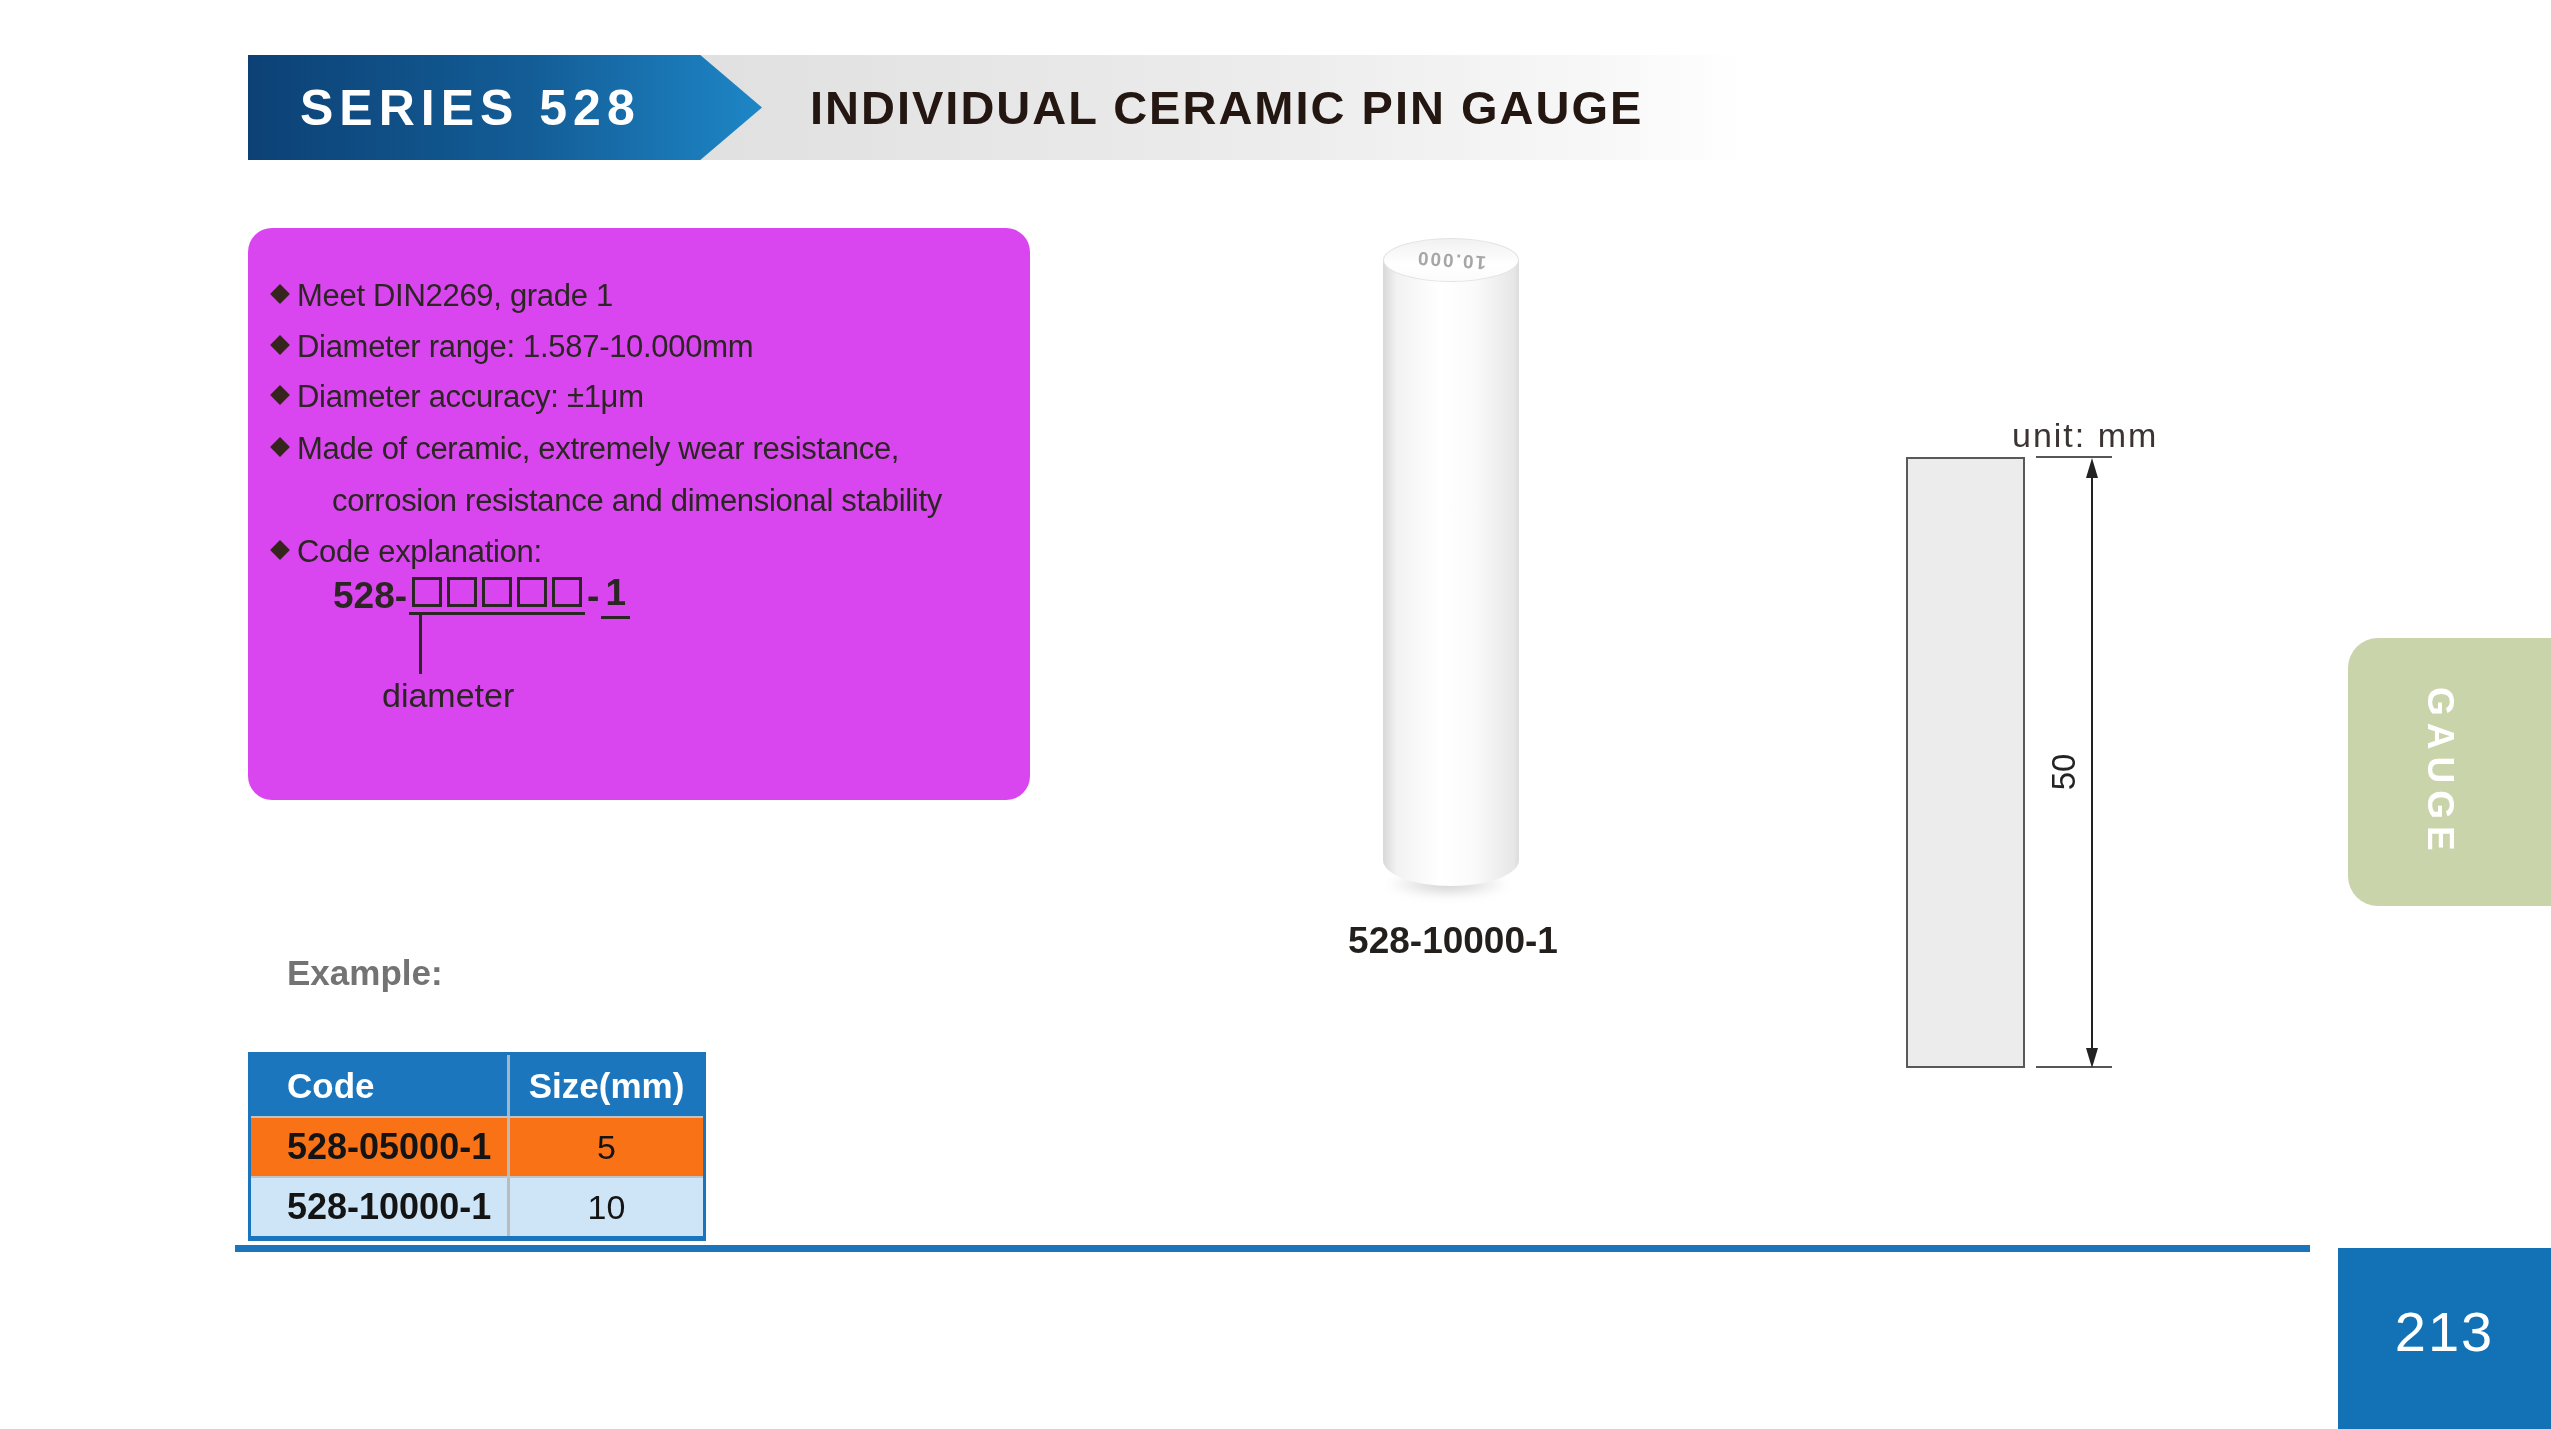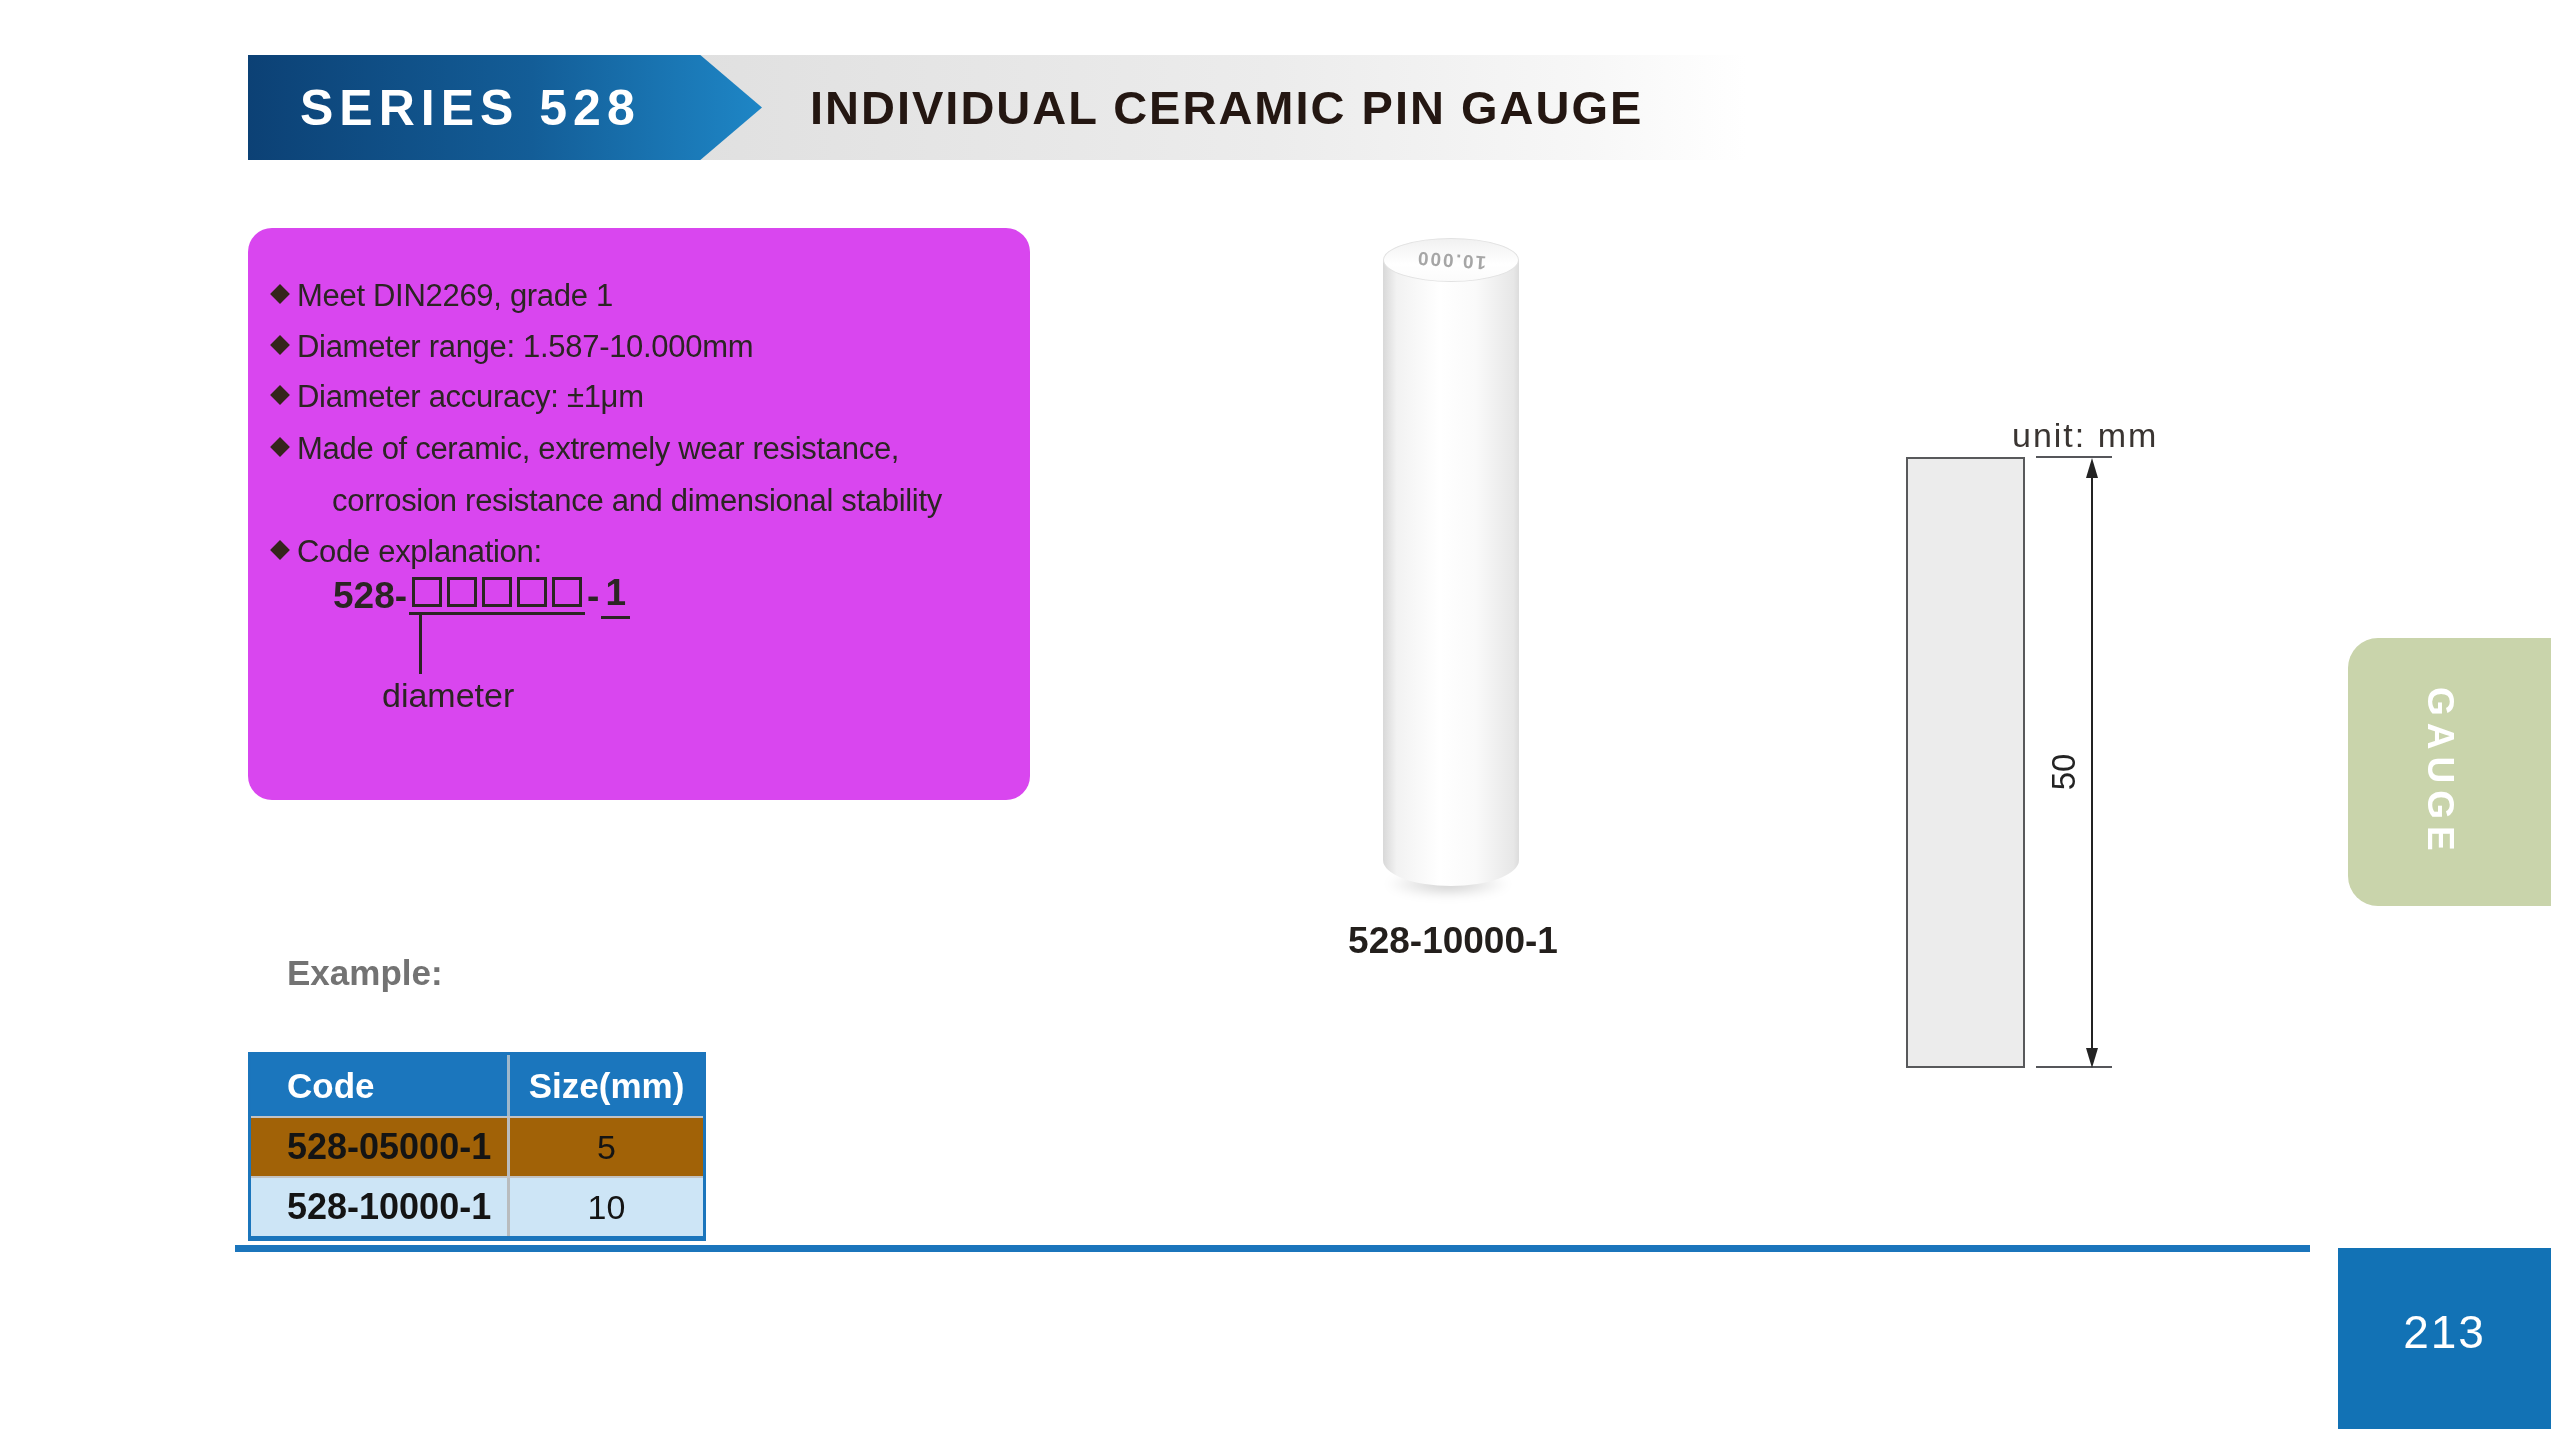--- a/index.html
+++ b/index.html
@@ -100,21 +100,21 @@
     transform:rotate(-90deg);font-size:33px;color:#232323;
   }
   
   .example-label{position:absolute;left:287px;top:953px;font-size:35px;font-weight:800;color:#737373;}
   .example-table{
     position:absolute;left:248px;top:1052px;width:458px;
     border:3px solid #1b75bc;border-bottom-width:5px;box-sizing:border-box;
     border-collapse:collapse;
   }
   .tbl-header{display:flex;height:61px;background:#1b76bd;}
-  .tbl-row{display:flex;height:58px;background:#a16207;border-top:2px solid #c2c2c2;}
+  .tbl-row{display:flex;height:58px;background:#f97316;border-top:2px solid #c2c2c2;}
   .tbl-row.alt{background:#cde5f6;}
   .cell-code{
     width:259px;display:flex;align-items:center;padding-left:36px;box-sizing:border-box;
     border-right:3px solid #b9bcbe;
   }
   .tbl-header .cell-code{border-right:3px solid #9fb8cb;}
   .cell-size{flex:1;display:flex;align-items:center;justify-content:center;}
   .tbl-header .cell-code span,.tbl-header .cell-size span{color:#ffffff;font-size:35px;font-weight:800;}
   .tbl-row .cell-code span{color:#141414;font-size:36px;font-weight:800;}
   .tbl-row .cell-size span{color:#141414;font-size:34px;}
@@ -126,21 +126,21 @@
   }
   .gauge-label{
     writing-mode:vertical-rl;text-orientation:mixed;
     color:#ffffff;font-size:37px;font-weight:800;letter-spacing:7px;margin-right:46px;
   }
   .footer-rule{position:absolute;left:235px;top:1245px;width:2075px;height:7px;background:#1b75bc;}
   .page-number-box{
     position:absolute;left:2338px;top:1248px;width:213px;height:181px;background:#1272b5;
     display:flex;align-items:center;justify-content:center;
   }
-  .page-number{color:#ffffff;font-size:46px;letter-spacing:2px;padding-bottom:14px;}
+  .page-number{color:#ffffff;font-size:56px;letter-spacing:2px;padding-bottom:14px;}
 </style>
 </head>
 <body>
 
 <div class="page">
 
   <div class="header-band"></div>
   <div class="series-banner">
     <span class="series-label">SERIES 528</span>
   </div>

